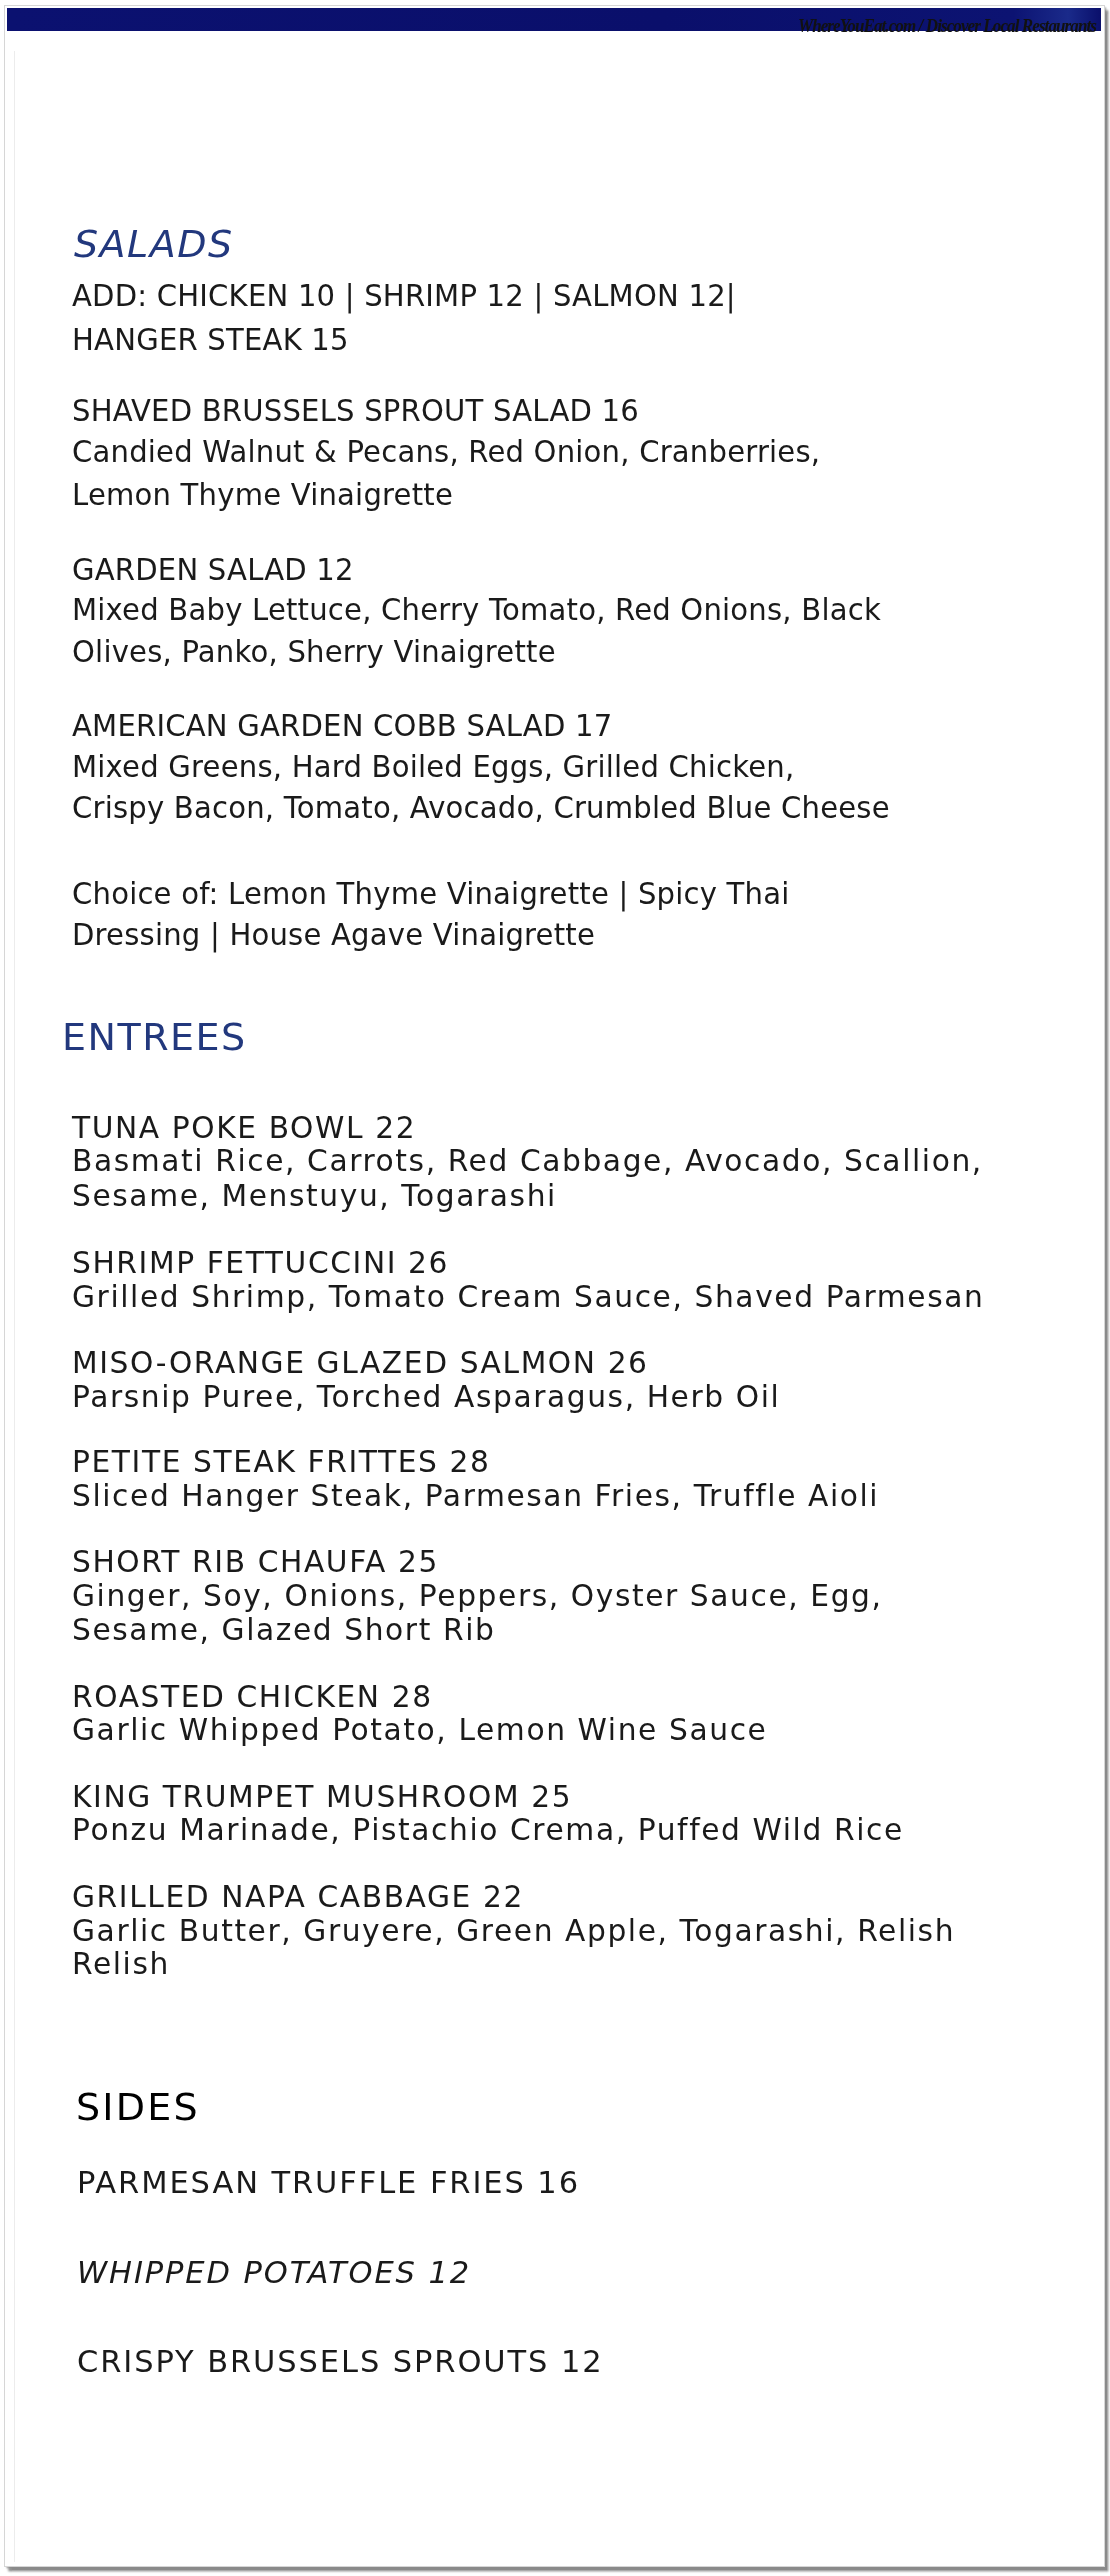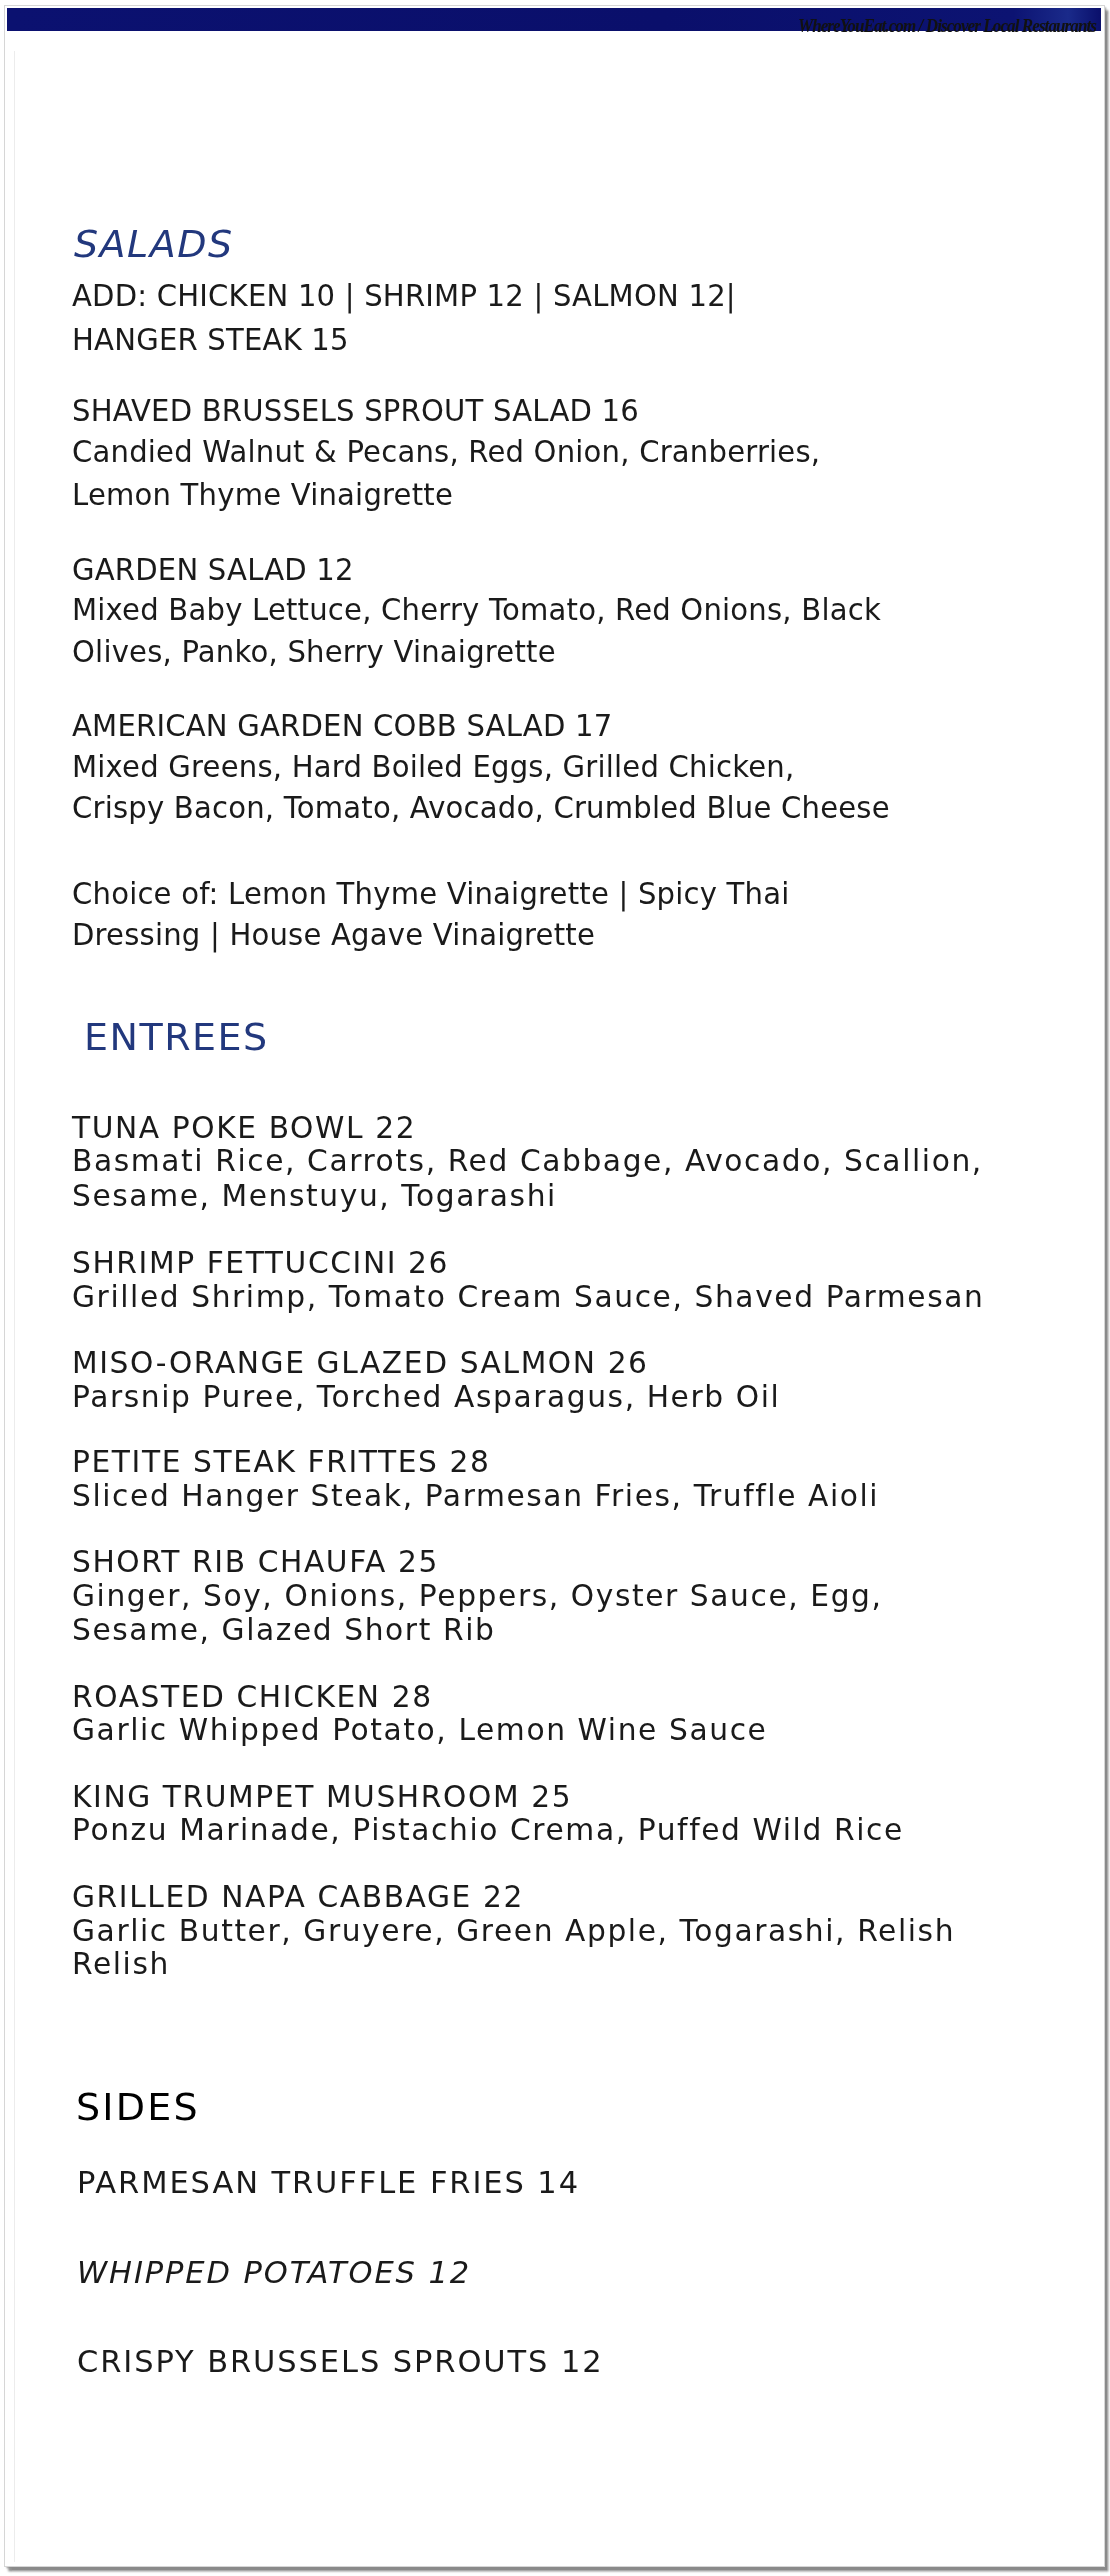--- a/index.html
+++ b/index.html
@@ -132,21 +132,21 @@
       <div class="abs s-line" style="top:711px;">AMERICAN GARDEN COBB SALAD 17</div>
       <div class="abs s-line" style="top:752px;">Mixed Greens, Hard Boiled Eggs, Grilled Chicken,</div>
       <div class="abs s-line" style="top:793px;">Crispy Bacon, Tomato, Avocado, Crumbled Blue Cheese</div>
     </div>
 
     <div class="abs s-line" style="top:879px;">Choice of: Lemon Thyme Vinaigrette | Spicy Thai</div>
     <div class="abs s-line" style="top:920px;">Dressing | House Agave Vinaigrette</div>
   </section>
 
   <section>
-    <div class="abs section-title navy" style="top:1018px; left:84px;">ENTREES</div>
+    <div class="abs section-title navy" style="top:1018px; left:62px;">ENTREES</div>
 
     <div>
       <div class="abs e-line" style="top:1113px;">TUNA POKE BOWL 22</div>
       <div class="abs e-line" style="top:1146px;">Basmati Rice, Carrots, Red Cabbage, Avocado, Scallion,</div>
       <div class="abs e-line" style="top:1181px;">Sesame, Menstuyu, Togarashi</div>
     </div>
 
     <div>
       <div class="abs e-line" style="top:1248px;">SHRIMP FETTUCCINI 26</div>
       <div class="abs e-line" style="top:1282px;">Grilled Shrimp, Tomato Cream Sauce, Shaved Parmesan</div>
@@ -181,19 +181,19 @@
     <div>
       <div class="abs e-line" style="top:1882px;">GRILLED NAPA CABBAGE 22</div>
       <div class="abs e-line" style="top:1916px;">Garlic Butter, Gruyere, Green Apple, Togarashi, Relish</div>
       <div class="abs e-line" style="top:1949px;">Relish</div>
     </div>
   </section>
 
   <section>
     <div class="abs section-title black" style="top:2088px; left:76px; letter-spacing:2.2px;">SIDES</div>
 
-    <div class="abs side-line" style="top:2168px; left:77px;">PARMESAN TRUFFLE FRIES 14</div>
+    <div class="abs side-line" style="top:2168px; left:77px;">PARMESAN TRUFFLE FRIES 16</div>
     <div class="abs side-line" style="top:2258px; left:77px;font-style:italic;">WHIPPED POTATOES 12</div>
     <div class="abs side-line" style="top:2347px; left:77px;">CRISPY BRUSSELS SPROUTS 12</div>
   </section>
 
 </div>
 
 
 </body></html>

